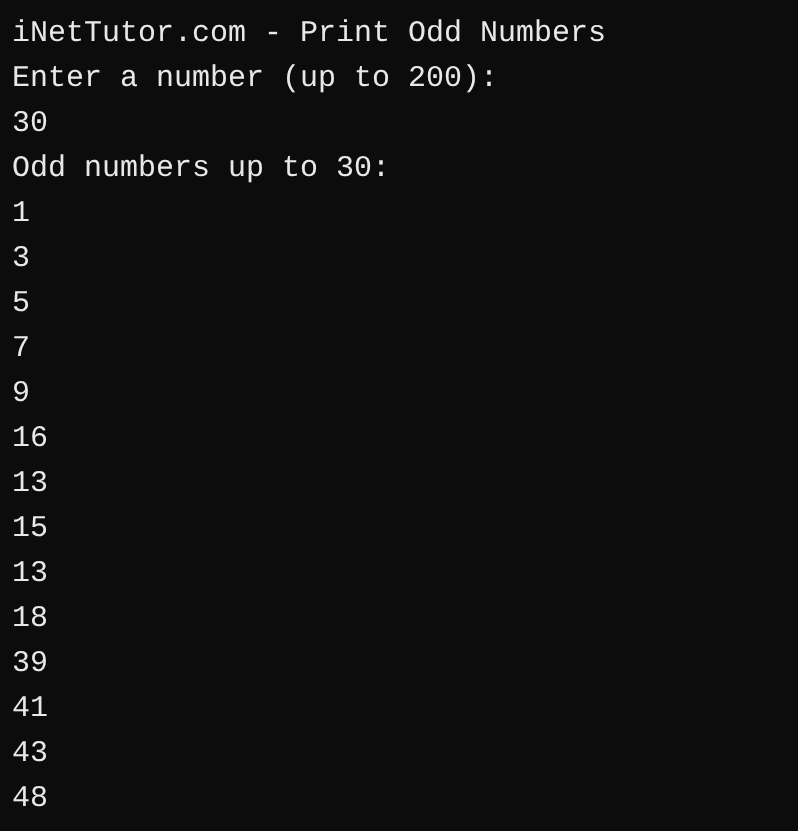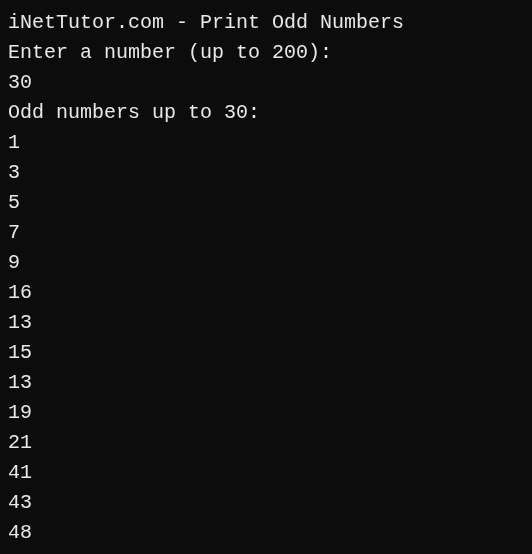--- a/index.html
+++ b/index.html
@@ -28,18 +28,18 @@
 <div class="line">Odd numbers up to 30:</div>
 <div class="line">1</div>
 <div class="line">3</div>
 <div class="line">5</div>
 <div class="line">7</div>
 <div class="line">9</div>
 <div class="line">16</div>
 <div class="line">13</div>
 <div class="line">15</div>
 <div class="line">13</div>
-<div class="line">19</div>
-<div class="line">21</div>
+<div class="line">18</div>
+<div class="line">39</div>
 <div class="line">41</div>
 <div class="line">43</div>
 <div class="line">48</div>
 <div class="line">29</div>
 
 </body></html>

